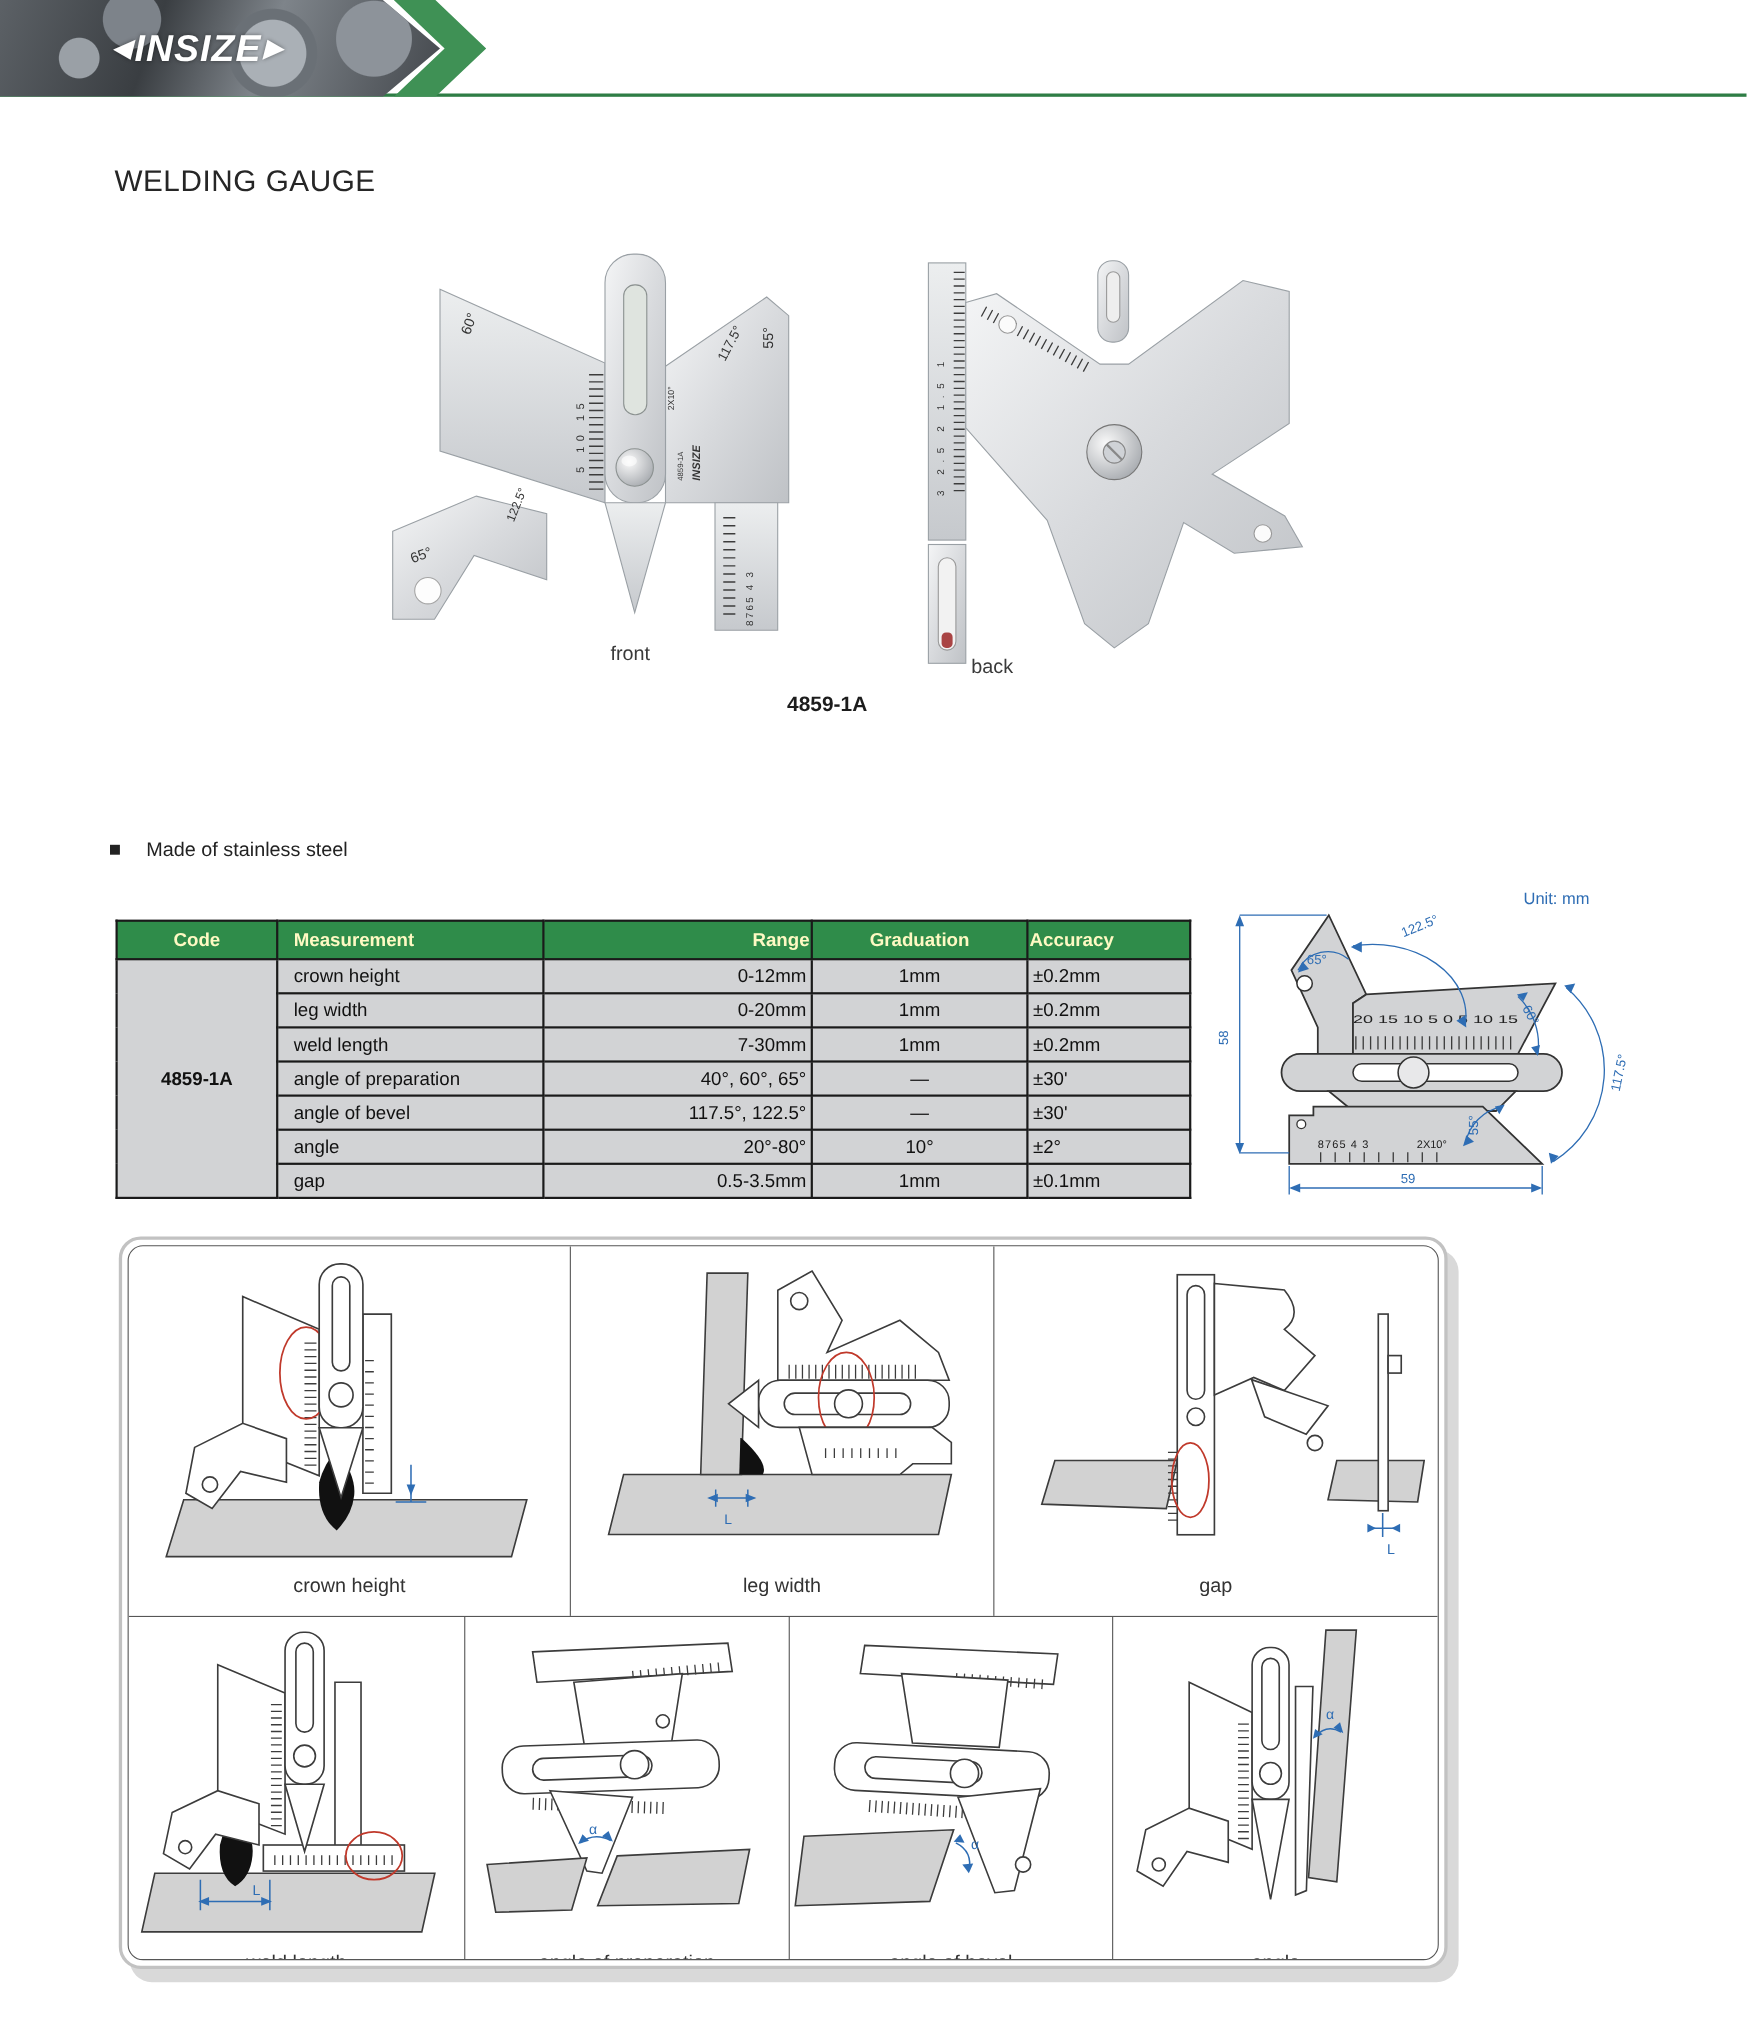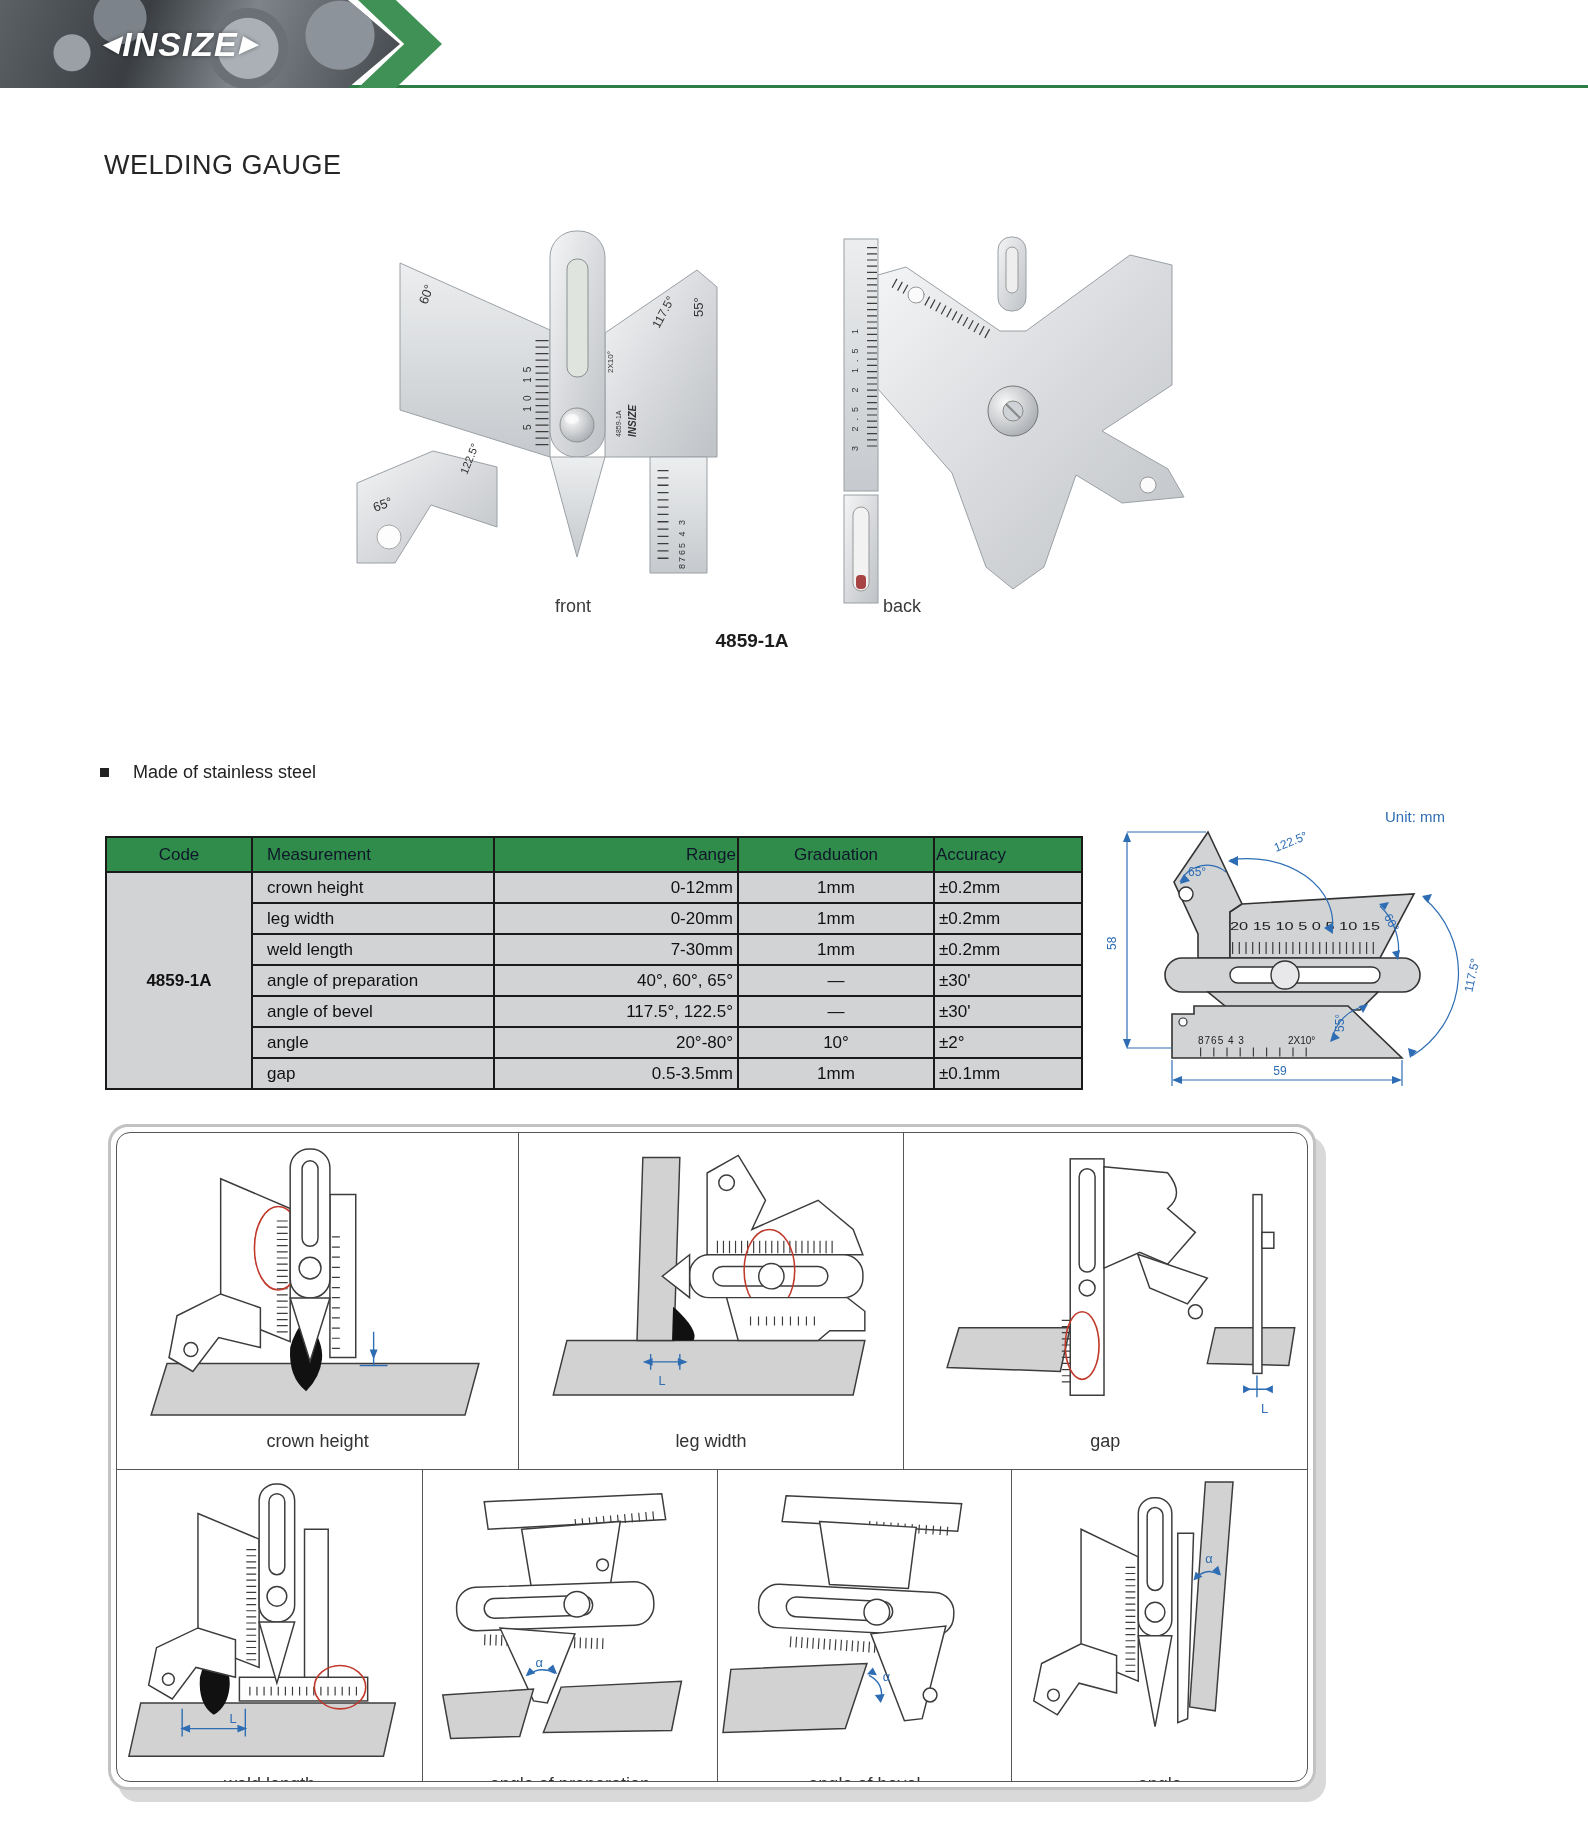--- a/index.html
+++ b/index.html
@@ -30,21 +30,21 @@
   .photo{position:absolute;}
   .photo-caption{position:absolute;font-size:18px;color:#3a3a3a;text-align:center;width:110px;}
   .model-caption{position:absolute;left:672px;top:630px;width:160px;text-align:center;font-size:19px;font-weight:bold;color:#1c1c1c;}
 
   
   .feature{position:absolute;left:100px;top:762px;font-size:18px;color:#222;display:flex;align-items:center;gap:24px;}
   .feature .sq{width:9px;height:9px;background:#222;display:inline-block;}
 
   
   .spec{position:absolute;left:105px;top:836px;border-collapse:collapse;font-size:17px;}
-  .spec th{background:#2f8c4a;color:#0f172a;font-weight:normal;height:31px;border:2px solid #1a1a1a;}
+  .spec th{background:#2f8c4a;color:#fef9c3;font-weight:bold;height:31px;border:2px solid #1a1a1a;}
   .spec td{background:#d2d3d5;color:#111;height:29px;border:2px solid #1a1a1a;padding:0 4px;}
   .spec .c-code{width:136px;text-align:center;}
   .spec .c-meas{width:222px;text-align:left;padding-left:14px;}
   .spec .c-range{width:222px;text-align:right;padding-left:16px;}
   .spec .c-grad{width:186px;text-align:center;}
   .spec .c-acc{width:138px;text-align:left;}
   .spec td.code-cell{font-weight:bold;text-align:center;}
 
   
   .drawing{position:absolute;left:1080px;top:782px;}
@@ -159,21 +159,21 @@
     <path class="ph-edge" fill="url(#g1)" d="M48,42 L76,34 L170,98 L196,98 L300,22 L342,32 L342,152 L272,198 L338,236 L354,264 L292,270 L246,242 L214,334 L183,356 L156,334 L122,240 L48,156 Z"></path>
     <line class="tick" x1="64" y1="50" x2="160" y2="102" stroke-width="10" stroke-dasharray="1.2 5"></line>
     <circle cx="86" cy="62" r="8" fill="#fbfbfb" stroke="#999"></circle>
     <circle cx="318" cy="252" r="8" fill="#fbfbfb" stroke="#999"></circle>
 
     <circle cx="183" cy="178" r="25" fill="url(#g3)" stroke="#777"></circle>
     <circle cx="183" cy="178" r="10" fill="#cfd2d6" stroke="#888"></circle>
     <line x1="176" y1="171" x2="190" y2="185" stroke="#888" stroke-width="2"></line>
   </svg>
 
-  <div class="photo-caption" style="left:518px;top:596px;">front</div>
+  <div class="photo-caption" style="left:518px;top:584px;">front</div>
   <div class="photo-caption" style="left:847px;top:596px;">back</div>
   <div class="model-caption">4859-1A</div>
 
   <div class="feature">
     <span class="sq"></span>
     <span>Made of stainless steel</span>
   </div>
 
   <table class="spec">
     <thead>

